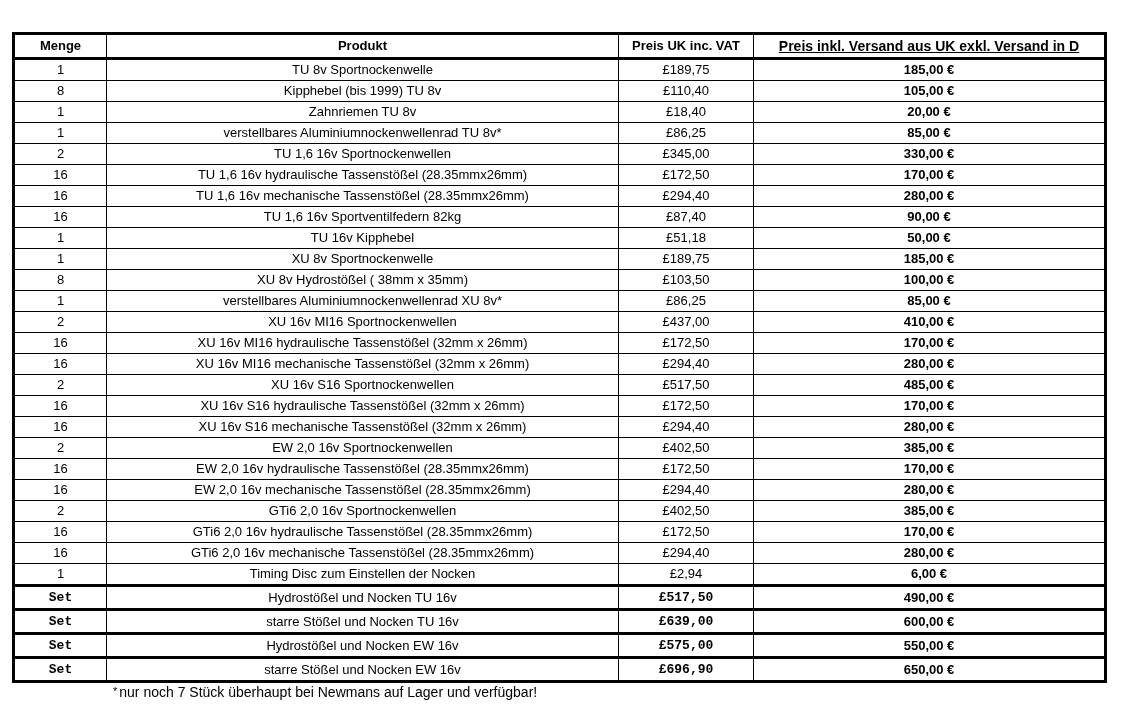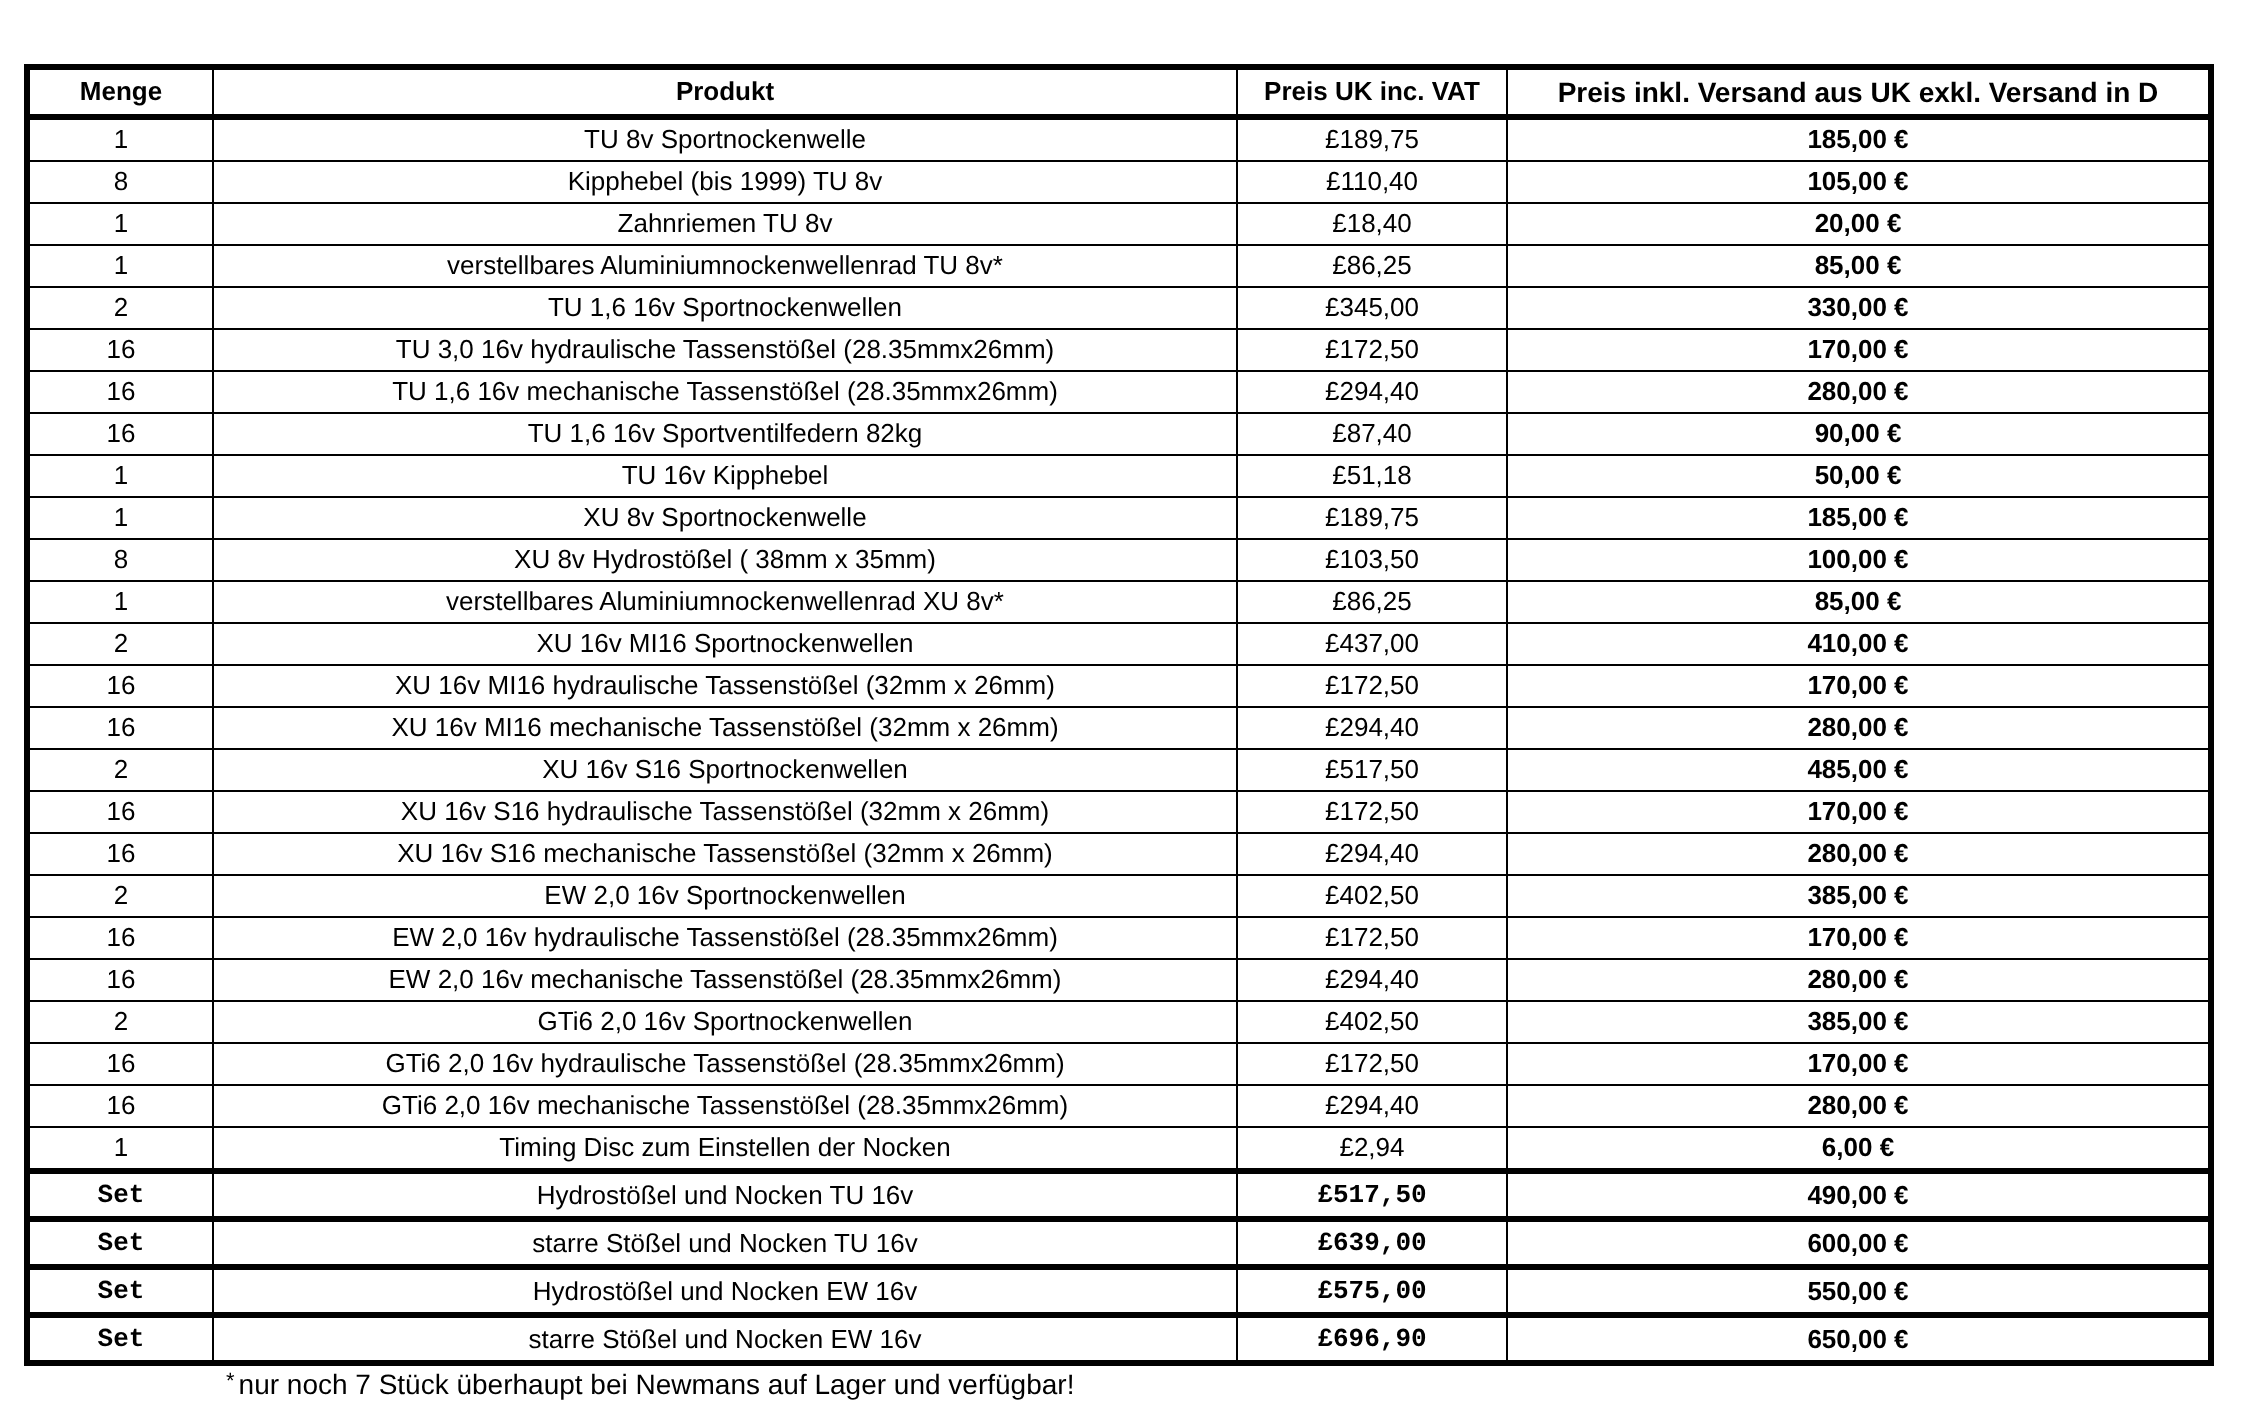--- a/index.html
+++ b/index.html
@@ -44,20 +44,21 @@
   }
   .price-table thead th {
     font-weight: bold;
     height: 22px;
     border-bottom: 3px solid #000;
   }
   .price-table thead th.eur-head {
     font-size: 14px;
   }
   .price-table thead th.eur-head span {
+    text-decoration: underline;
   }
   .price-table td.eur {
     font-weight: bold;
     margin-top: 12px;
   }
   tr.set-row td {
     border-top: 3px solid #000;
     height: 21px;
   }
   tr.set-row td.menge,
@@ -126,21 +127,21 @@
     <td class="eur">85,00 €</td>
   </tr>
         <tr>
     <td class="menge">2</td>
     <td class="produkt">TU 1,6 16v Sportnockenwellen</td>
     <td class="gbp">£345,00</td>
     <td class="eur">330,00 €</td>
   </tr>
         <tr>
     <td class="menge">16</td>
-    <td class="produkt">TU 3,0 16v hydraulische Tassenstößel (28.35mmx26mm)</td>
+    <td class="produkt">TU 1,6 16v hydraulische Tassenstößel (28.35mmx26mm)</td>
     <td class="gbp">£172,50</td>
     <td class="eur">170,00 €</td>
   </tr>
         <tr>
     <td class="menge">16</td>
     <td class="produkt">TU 1,6 16v mechanische Tassenstößel (28.35mmx26mm)</td>
     <td class="gbp">£294,40</td>
     <td class="eur">280,00 €</td>
   </tr>
         <tr>

